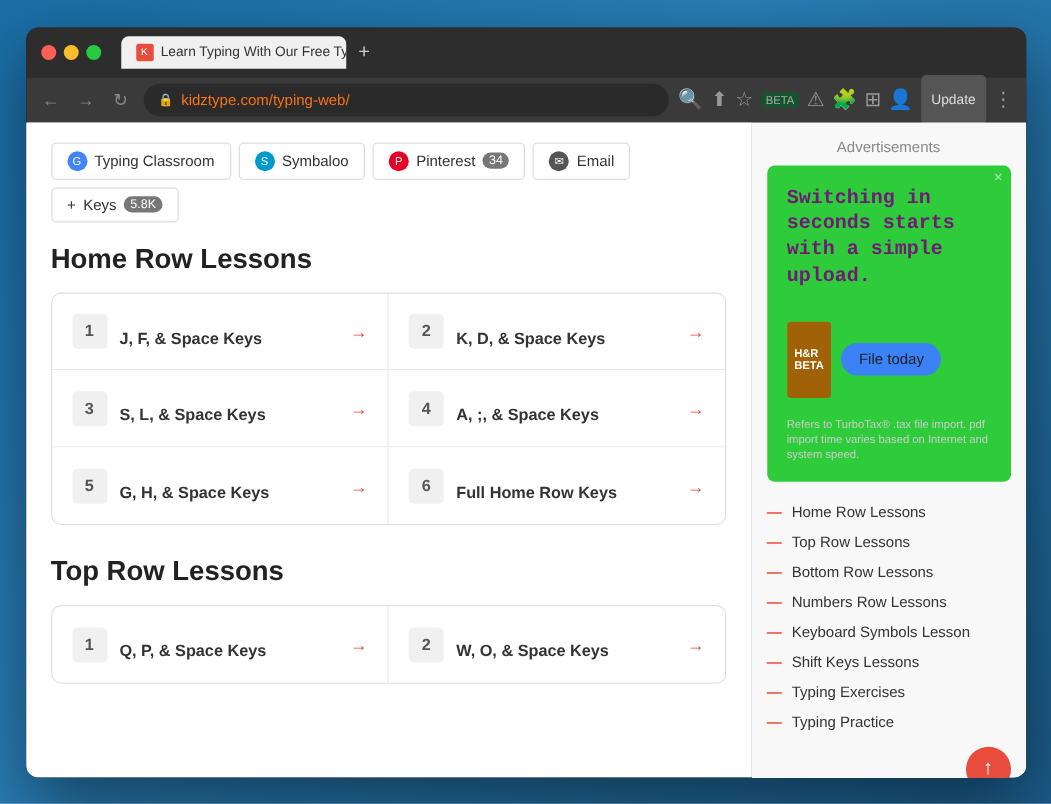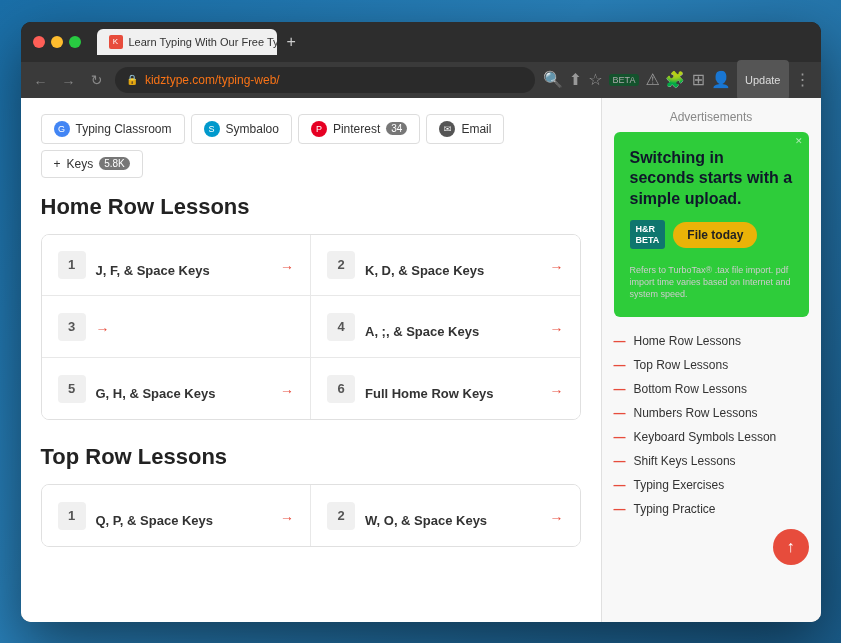--- a/index.html
+++ b/index.html
@@ -281,45 +281,46 @@
     .ad-box {
       background: #2ecc3a;
       border-radius: 6px;
       padding: 16px;
       margin-bottom: 12px;
       position: relative;
     }
     .ad-text {
       font-size: 16px;
       font-weight: 700;
-      color: #0f172a;
+      color: #701a75;
       line-height: 1.3;
-      margin-bottom: 10px;
+      margin-bottom: 26px;
+      font-family: Liberation Mono, monospace;
     }
     .ad-bottom {
       display: flex;
       align-items: center;
       gap: 8px;
     }
     .hr-block-logo {
-      background: #0f766e;
+      background: #a16207;
       color: white;
       font-size: 9px;
       font-weight: 700;
-      padding: 4px 6px;
+      padding: 20px 6px;
       border-radius: 3px;
       line-height: 1.2;
     }
     .file-today-btn {
-      background: #eab308;
+      background: #3b82f6;
       color: #222;
       border-radius: 20px;
       padding: 6px 14px;
       font-size: 12px;
-      font-weight: 700;
+      font-weight: 400;
       cursor: pointer;
     }
     .ad-fine-print {
       font-size: 9px;
       color: #ccc;
       margin-top: 16px;
       line-height: 1.3;
     }
     .ad-corner {
       position: absolute;
@@ -450,20 +451,21 @@
             </div>
             <div class="lesson-card">
               <div class="lesson-number">2</div>
               <span class="lesson-title">K, D, &amp; Space Keys</span>
               <span class="lesson-arrow">→</span>
             </div>
           </div>
           <div class="lessons-row">
             <div class="lesson-card">
               <div class="lesson-number">3</div>
+              <span class="lesson-title">S, L, &amp; Space Keys</span>
               <span class="lesson-arrow">→</span>
             </div>
             <div class="lesson-card">
               <div class="lesson-number">4</div>
               <span class="lesson-title">A, ;, &amp; Space Keys</span>
               <span class="lesson-arrow">→</span>
             </div>
           </div>
           <div class="lessons-row">
             <div class="lesson-card">

